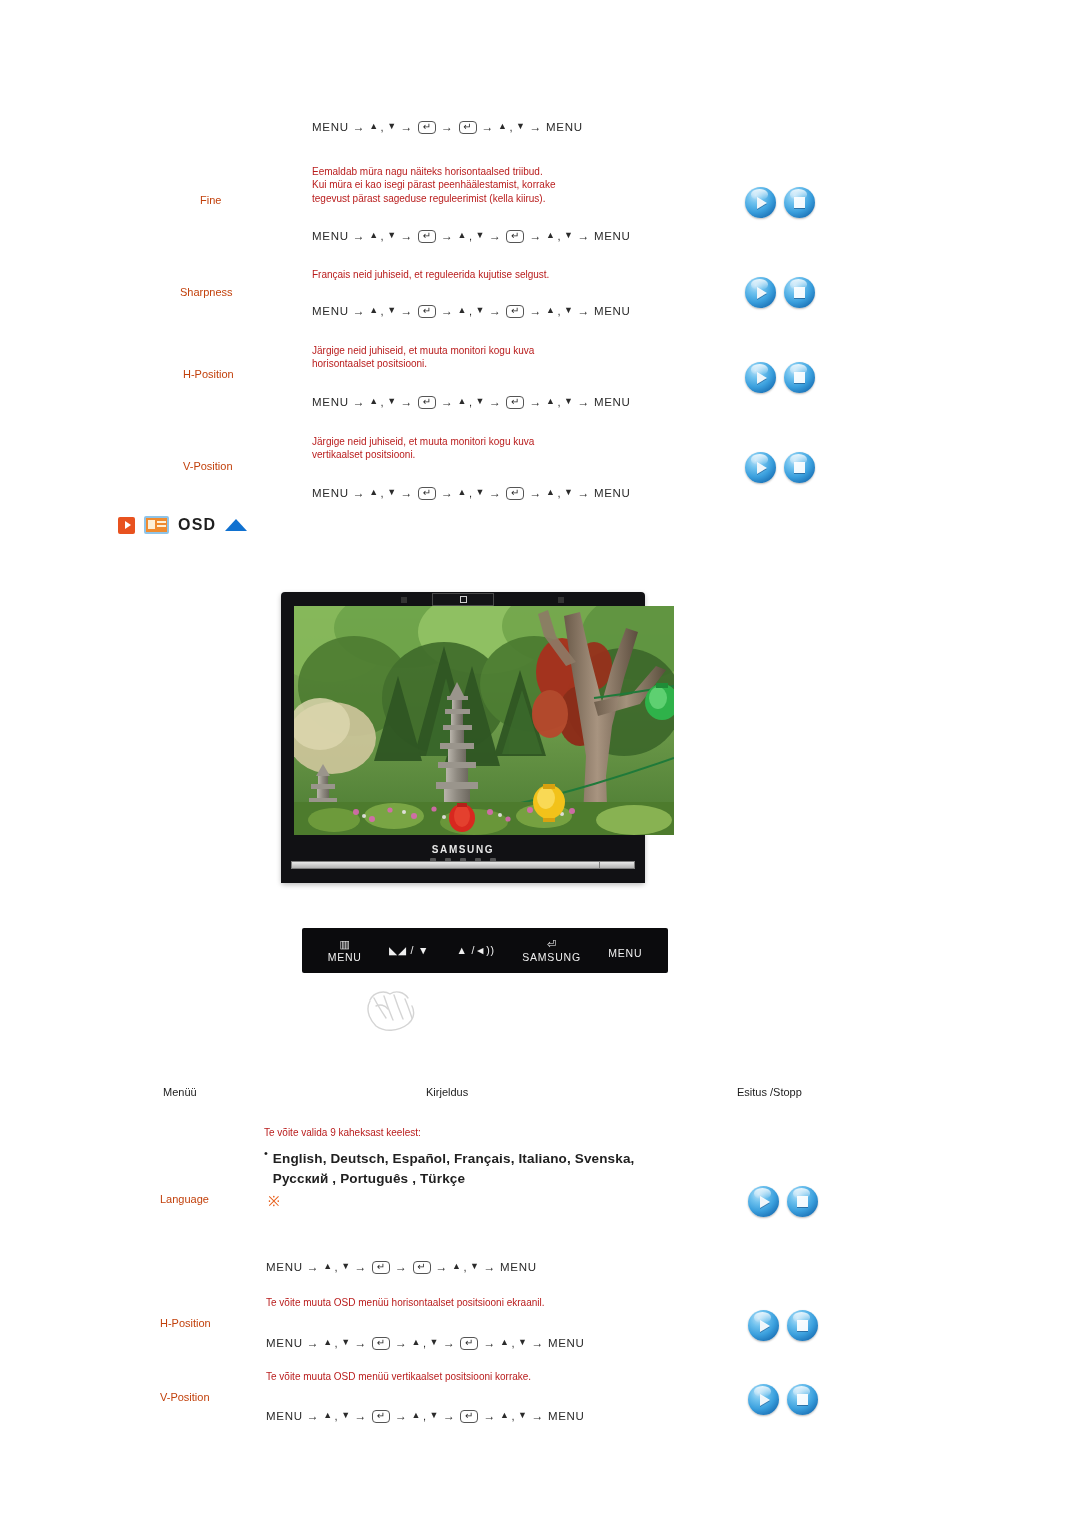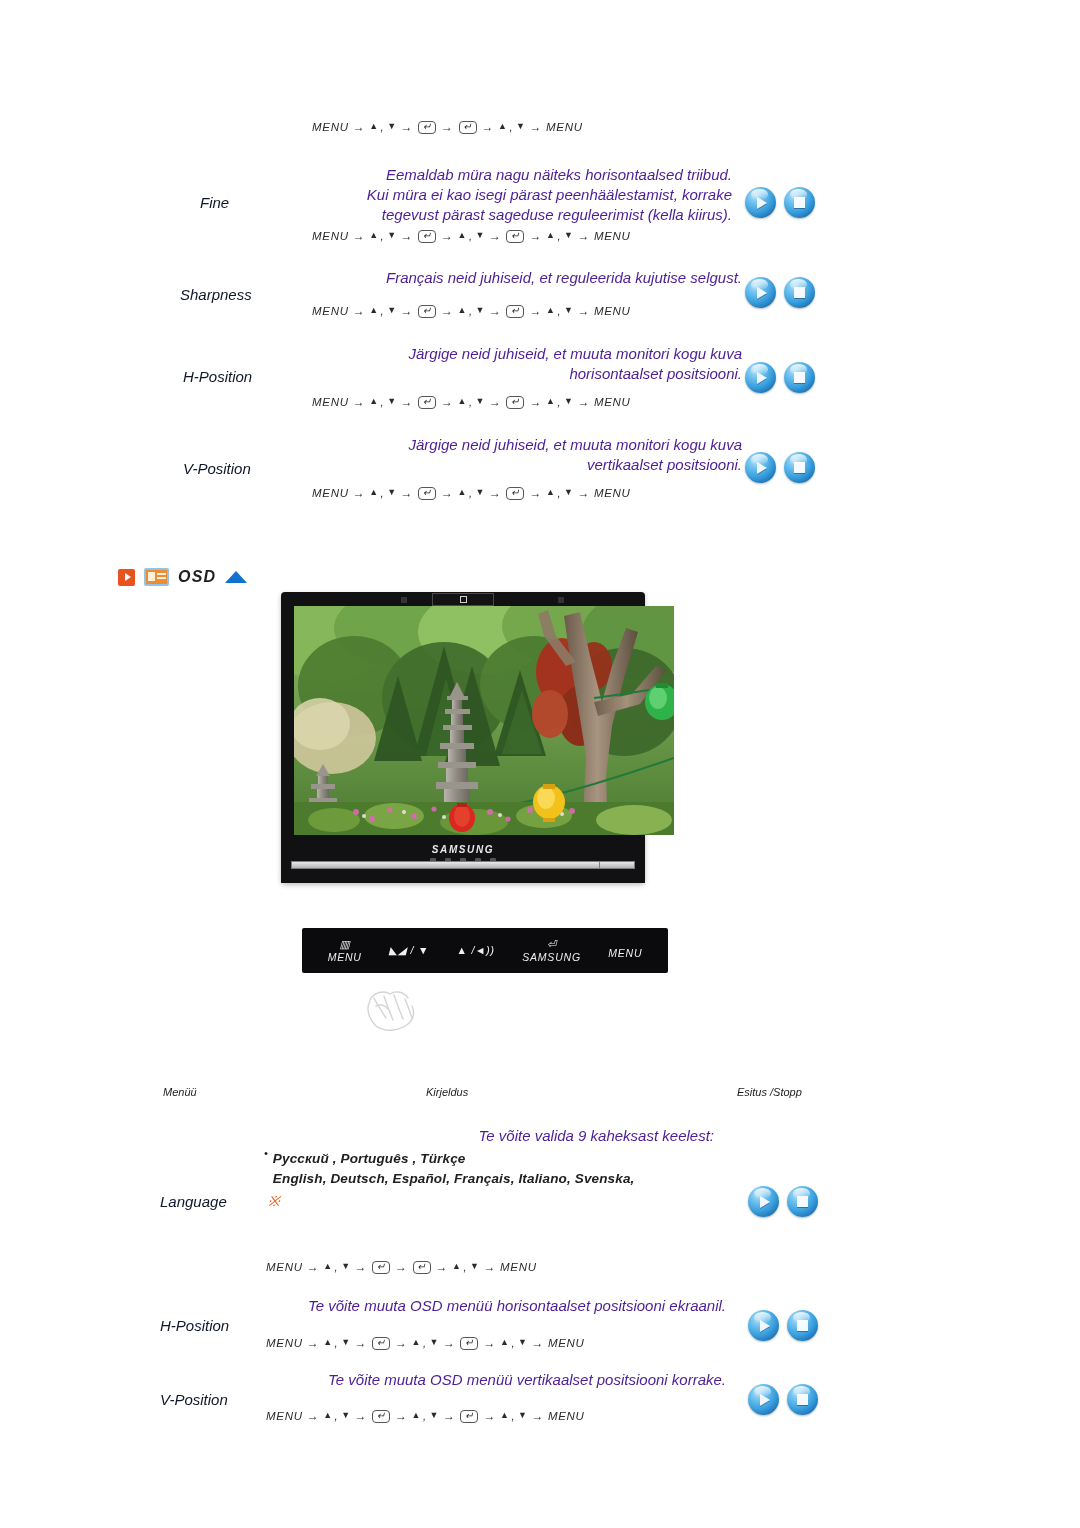--- a/index.html
+++ b/index.html
@@ -10,21 +10,21 @@
   body {
     width: 1080px;
     height: 1528px;
     position: relative;
     font-family: "Liberation Sans", sans-serif;
     color: #1a1a1a;
     overflow: hidden;
   }
 
   
-  .abs { position: absolute; font-style: italic; }
+  .abs { position: absolute; }
 
   .nav-seq {
     font-size: 11px;
     letter-spacing: .5px;
     color: #2b2b2b;
     white-space: nowrap;
     display: flex;
     align-items: center;
     gap: 2px;
     font-family: "Liberation Sans", sans-serif;
@@ -42,29 +42,28 @@
     border: 1px solid #555;
     border-radius: 4px;
     font-size: 10px;
     line-height: 1;
     box-sizing: border-box;
     background: #fff;
     margin: 0 1px;
   }
 
   .row-label {
-    font-size: 15px;
-    color: #0f172a;
+    font-size: 11px;
+    color: #c2410c;
     white-space: nowrap;
   }
   .desc {
-    font-size: 15px;
+    font-size: 10px;
     line-height: 1.33;
-    color: #4c1d95;
-    text-align: right;
+    color: #b91c1c;
   }
 
   
   .btn-pair { display: flex; gap: 8px; }
   .sphere {
     width: 31px; height: 31px;
     border-radius: 50%;
     position: relative;
     background:
       radial-gradient(circle at 34% 27%, #b9e0f7 0%, #6ec1ee 26%, #3a9fdd 55%, #1d74b8 80%, #1a69a8 100%);
@@ -436,21 +435,21 @@
         <div class="glyph-play"></div>
       </div>
     </div>
   <div class="sphere">
       <div class="glyph">
         <div class="glyph-stop"></div>
       </div>
     </div>
 </div>
 
-<div class="abs osd-head" style="left:118px; top:568px;">
+<div class="abs osd-head" style="left:118px; top:516px;">
   <div class="ico-play-sq">
       <i></i>
     </div>
   <div class="ico-monitor"></div>
   <div class="osd-title">OSD</div>
   <div class="ico-up-tri"></div>
 </div>
 
 <div class="abs monitor" style="left:281px; top:592px;">
   <div class="bezel-top">
@@ -650,22 +649,22 @@
 <div class="abs th" style="left:163px; top:1086px;">Menüü</div>
 <div class="abs th" style="left:426px; top:1086px;">Kirjeldus</div>
 <div class="abs th" style="left:737px; top:1086px;">Esitus /Stopp</div>
 
 <div class="abs row-label" style="left:160px; top:1193px;">Language</div>
 <div class="abs desc" style="left:264px; top:1126px; width:450px;">Te võite valida 9 kaheksast keelest:</div>
 <div class="abs" style="left:264px; top:1149px; width:450px;">
   <div style="display:flex; align-items:flex-start;">
     <span class="bullet">•</span>
     <div>
+      <div class="lang-list">English, Deutsch, Español, Français,  Italiano, Svenska,</div>
       <div class="lang-list">Русский , Português , Türkçe</div>
-      <div class="lang-list">English, Deutsch, Español, Français,  Italiano, Svenska,</div>
     </div>
   </div>
 </div>
 <div class="abs note" style="left:268px; top:1192px; width:450px; display:flex; align-items:flex-start;">
   <span class="mark">※</span>
 </div>
 <div class="abs nav-seq" style="left:266px; top:1260px;">
   <span class="word">MENU</span>
     <span class="arrow">→</span>
     <span class="tri">▲</span>

